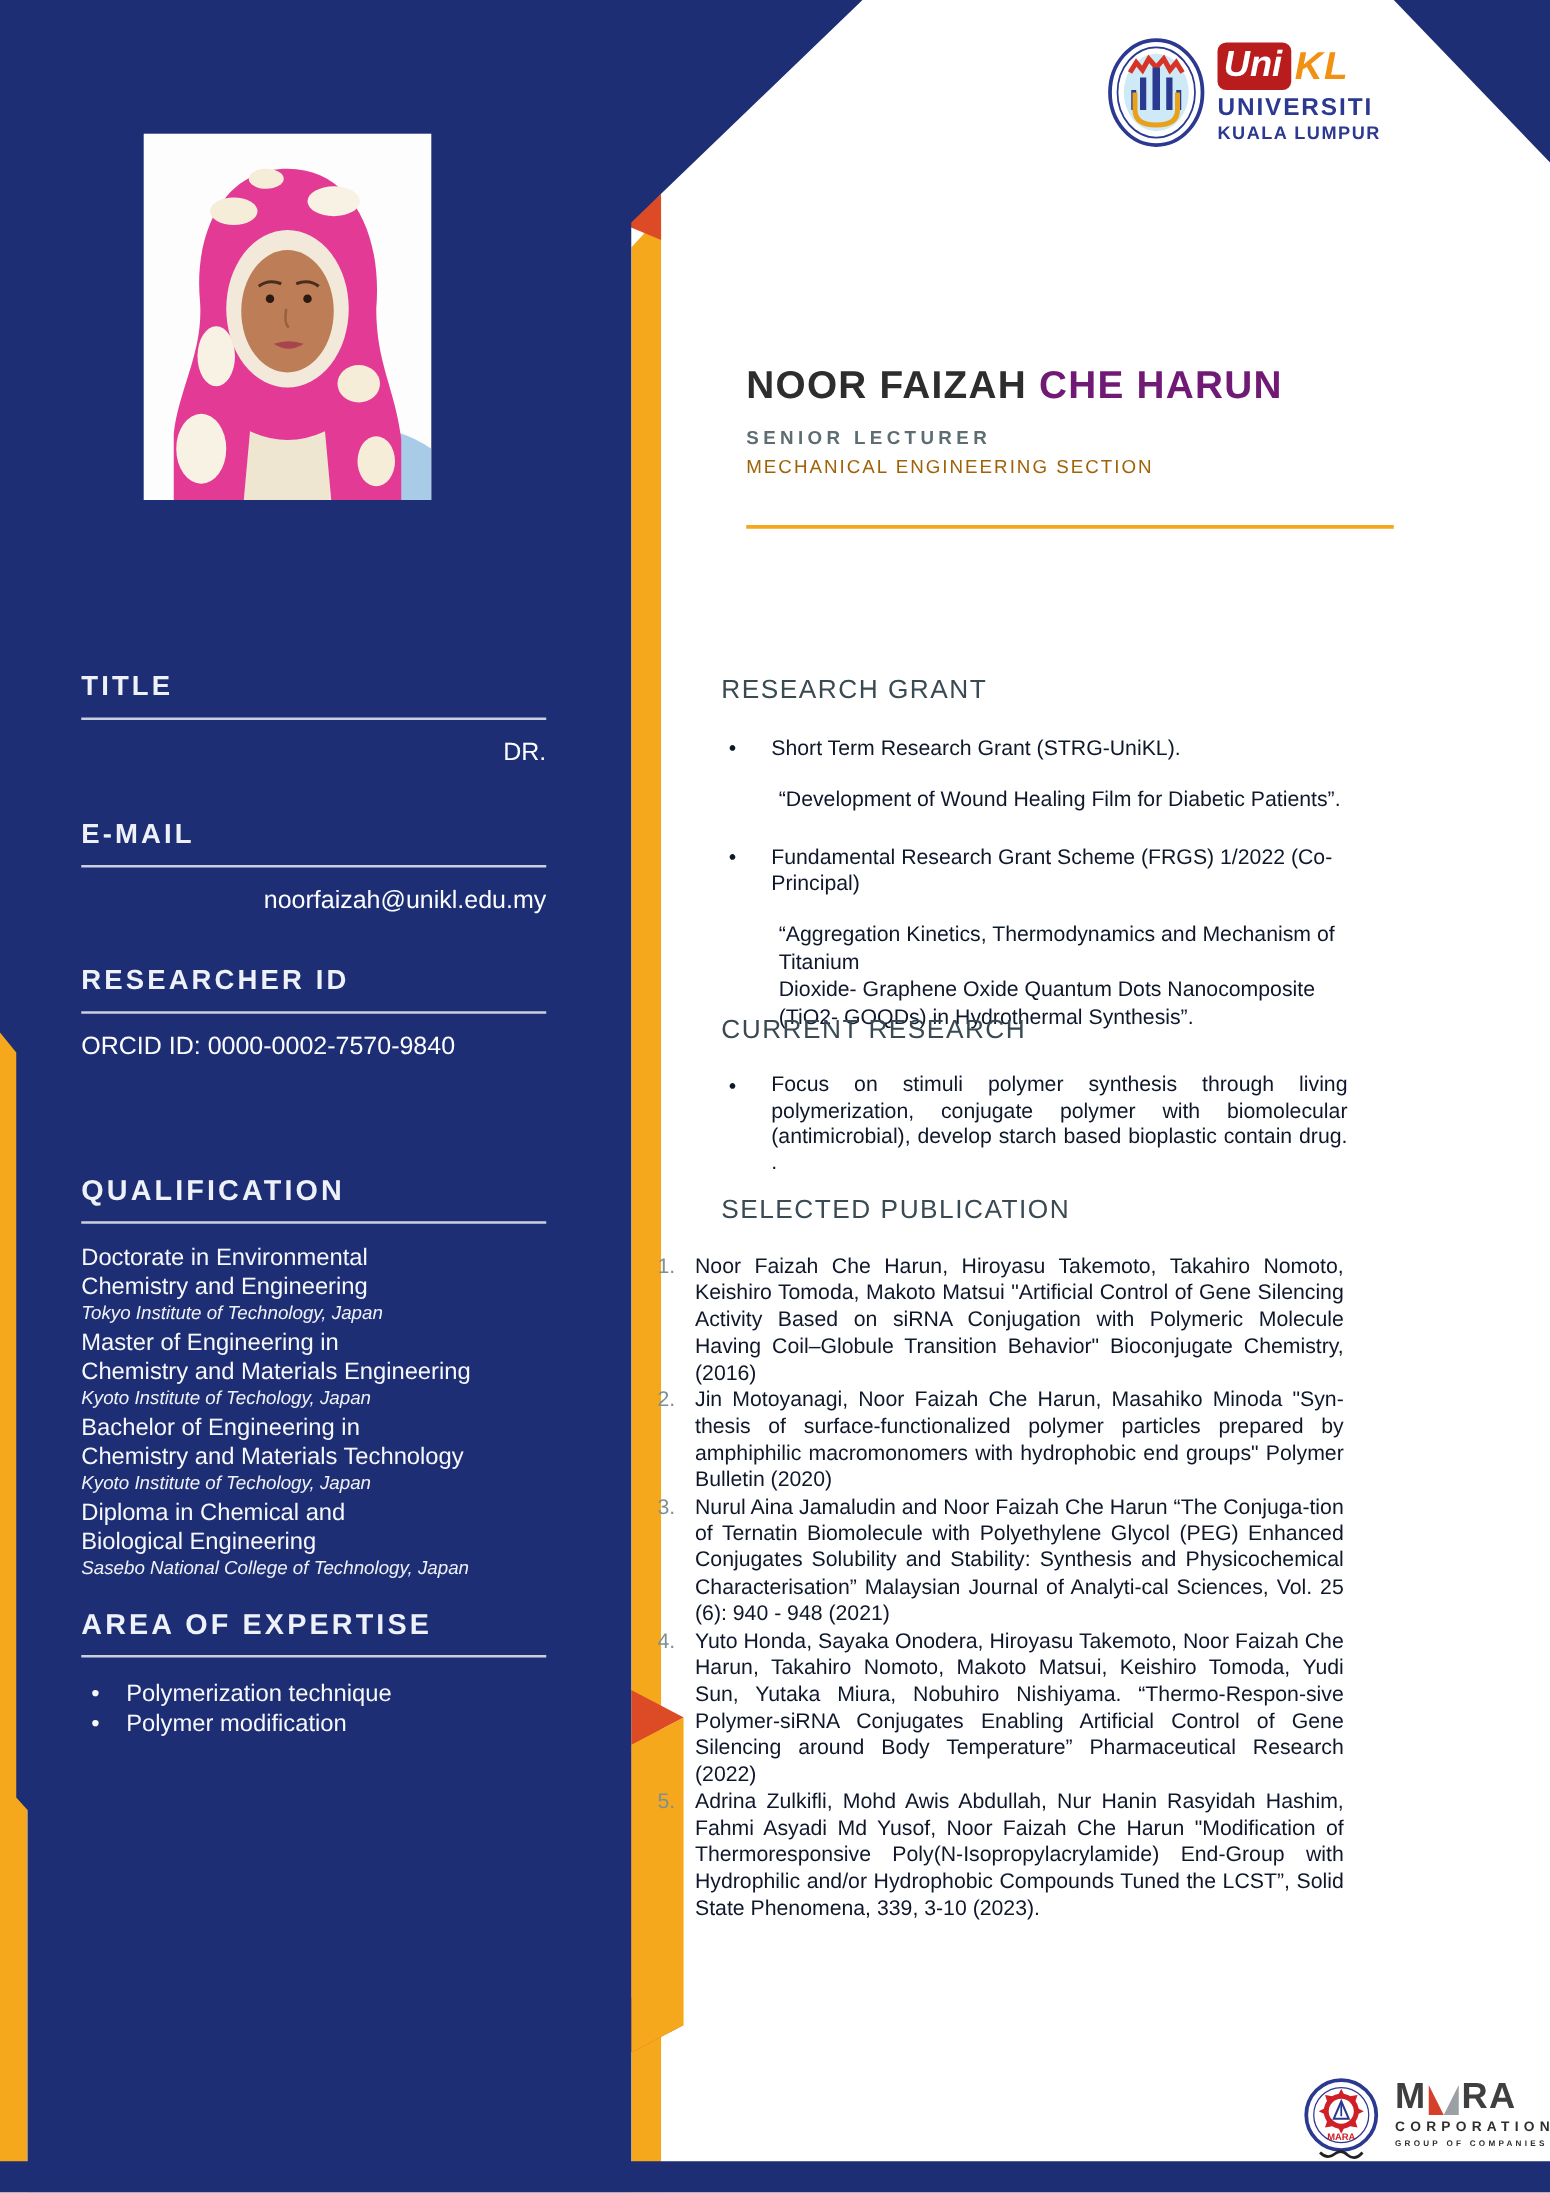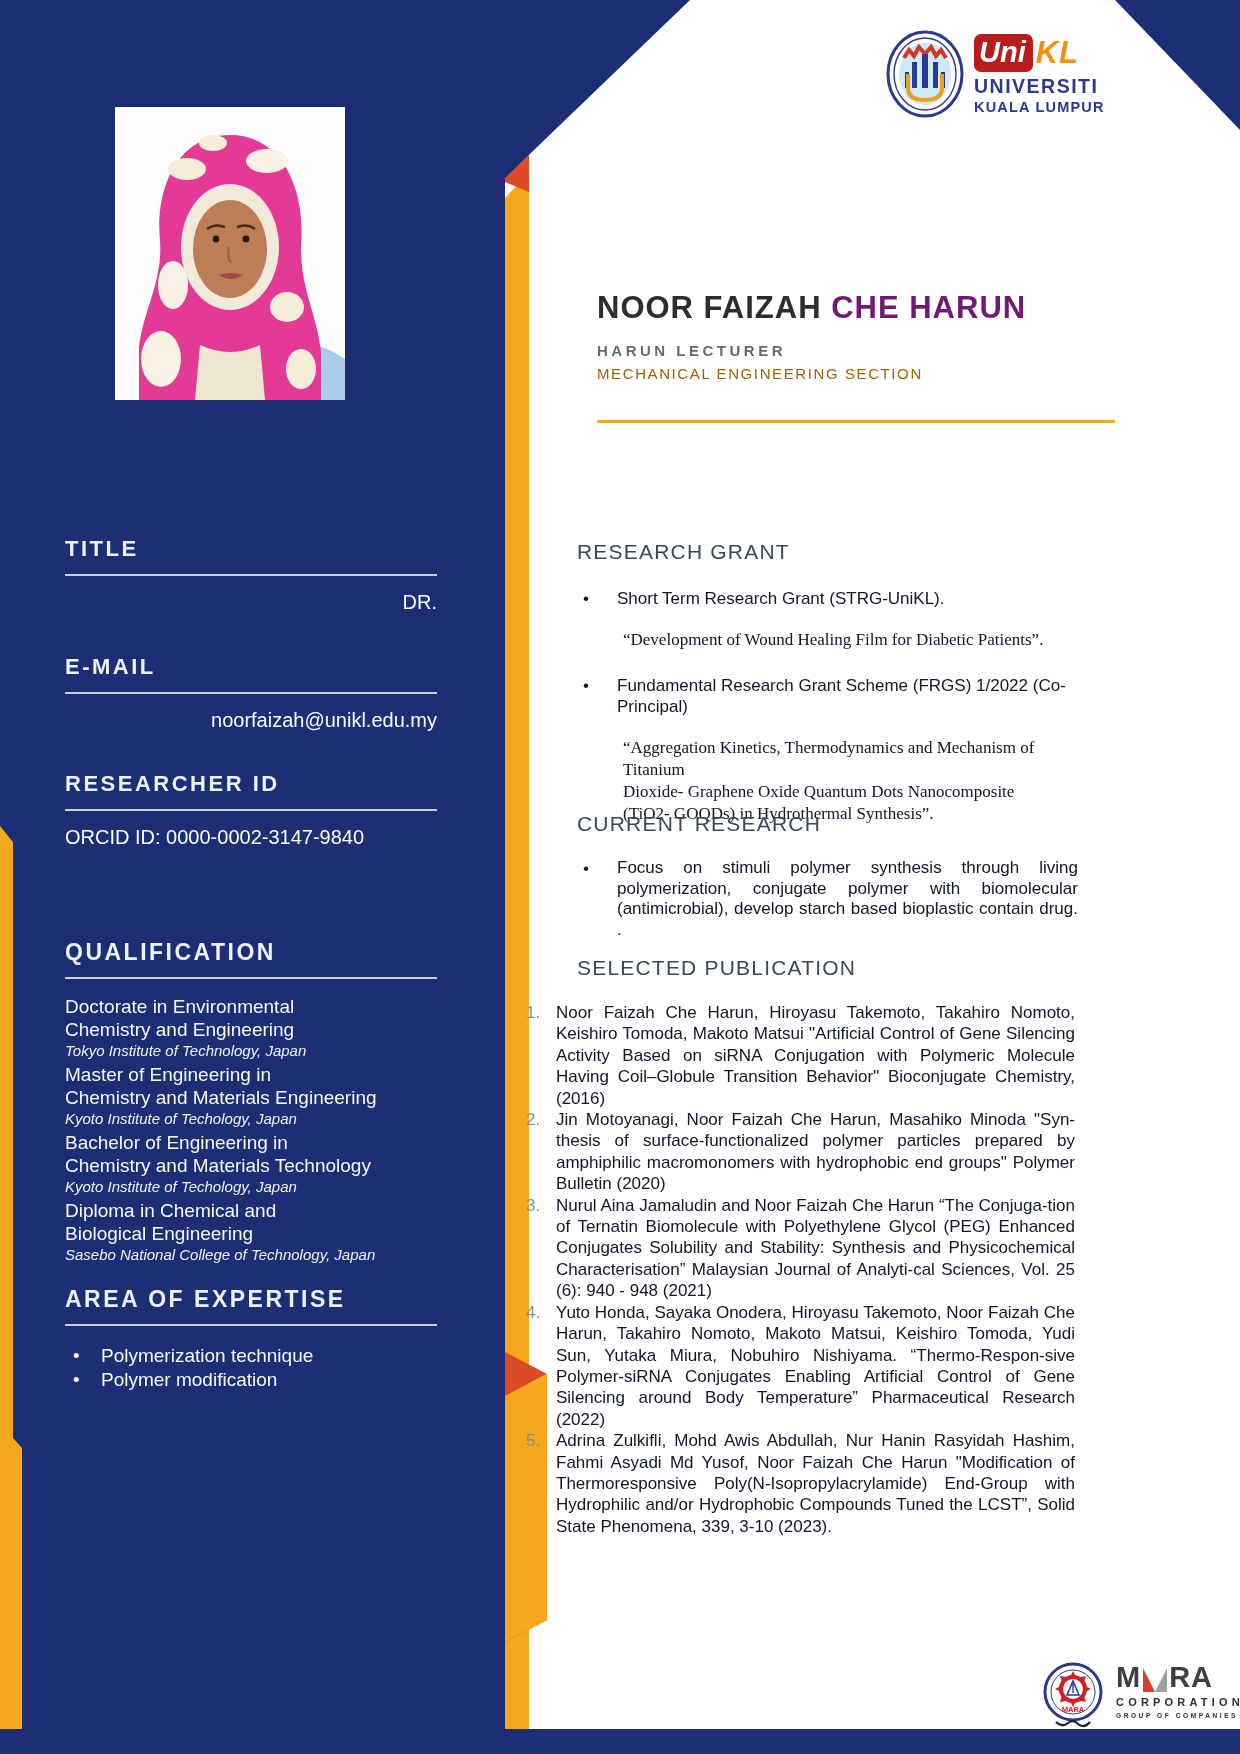--- a/index.html
+++ b/index.html
@@ -45,21 +45,21 @@
   .orange-rule{position:absolute;left:597px;top:420px;width:518px;height:3px;background:#F5A81C;z-index:6;}
 
   .rcol{position:absolute;z-index:6;}
   .rcol-h{font-size:21px;line-height:24px;font-weight:400;letter-spacing:1.2px;color:#3A4A52;}
   .body-txt{font-size:17px;color:#0f172a;}
 
   #sec-rg{left:577px;top:540px;width:501px;}
   .rg-item{margin-top:24px;}
   .bullet-row{display:flex;line-height:21px;}
   .bullet-row::before{content:"\2022";flex:0 0 40px;padding-left:6px;box-sizing:border-box;}
-  .rg-quote{margin:20px 0 0 46px;line-height:22px;white-space:pre-line;font-family:Liberation Serif, serif;}
+  .rg-quote{margin:20px 0 0 46px;line-height:22px;white-space:pre-line;}
 
   #sec-cr{left:577px;top:812px;width:501px;}
   .cr-item{margin-top:22px;}
   .cr-item .txt{flex:1;text-align:justify;line-height:20.5px;}
 
   #sec-pub{left:526px;top:956px;width:549px;}
   .pub-h{margin-left:51px;}
   .pub-list{margin-top:22px;counter-reset:pub;}
   .pub-item{display:flex;line-height:21.4px;}
   .pub-item::before{counter-increment:pub;content:counter(pub) ".";flex:0 0 30px;color:#7E9094;}
@@ -144,41 +144,41 @@
       </div>
       <div class="unikl-l1">UNIVERSITI</div>
       <div class="unikl-l2">KUALA LUMPUR</div>
     </div>
   </div>
 
   <div class="block-name">
     <div class="name-line">
       <span>NOOR FAIZAH </span><span class="name-last">CHE HARUN</span>
     </div>
-    <div class="position">HARUN LECTURER</div>
+    <div class="position">SENIOR LECTURER</div>
     <div class="section-line">MECHANICAL ENGINEERING SECTION</div>
   </div>
   <div class="orange-rule"></div>
 
   <div class="sb" style="top:536px;">
     <div class="sb-h">TITLE</div>
     <div class="sb-rule"></div>
     <div class="sb-val right">DR.</div>
   </div>
 
   <div class="sb" style="top:654px;">
     <div class="sb-h">E-MAIL</div>
     <div class="sb-rule"></div>
     <div class="sb-val right">noorfaizah@unikl.edu.my</div>
   </div>
 
   <div class="sb" style="top:771px;">
     <div class="sb-h">RESEARCHER ID</div>
     <div class="sb-rule"></div>
-    <div class="sb-val">ORCID ID: 0000-0002-3147-9840</div>
+    <div class="sb-val">ORCID ID: 0000-0002-7570-9840</div>
   </div>
 
   <div class="sb" style="top:939px;">
     <div class="sb-h big">QUALIFICATION</div>
     <div class="sb-rule"></div>
     <div class="qual-list">
       <div>
         <div class="q-degree">Doctorate in Environmental
 Chemistry and Engineering</div>
         <div class="q-inst">Tokyo Institute of Technology, Japan</div>

